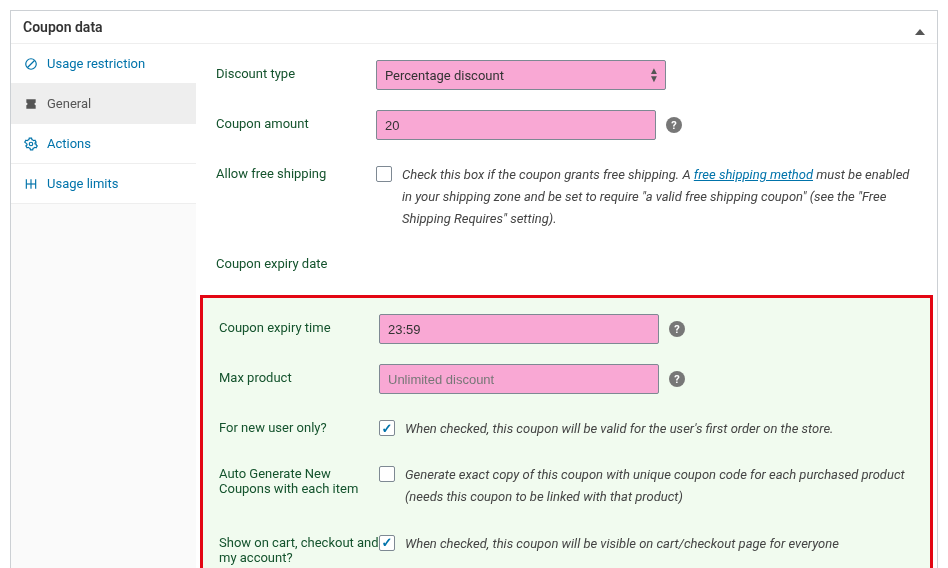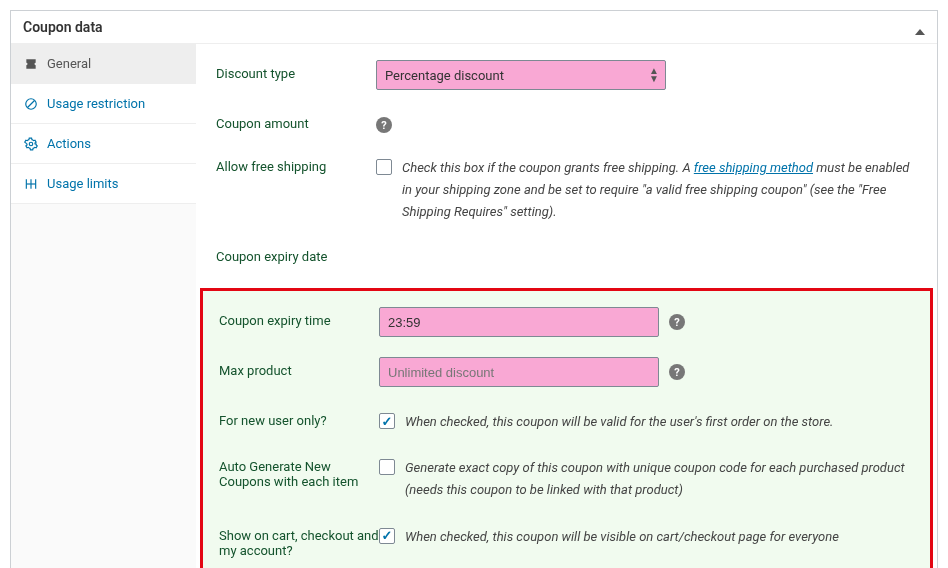--- a/index.html
+++ b/index.html
@@ -125,36 +125,36 @@
 </head>
 <body>
 
 <div class="panel">
   <div class="panel-header">
     <h2>Coupon data</h2>
     <div class="caret-up"></div>
   </div>
   <div class="panel-body">
     <div class="sidebar">
-      <div class="tab active">
-        <span class="icn">
-          <svg width="14" height="14" viewBox="0 0 24 24" fill="currentColor">
-              <path d="M20 4H4v6a2 2 0 010 4v6h16v-6a2 2 0 010-4V4z"></path>
-            </svg>
-        </span>
-        <span>General</span>
-      </div>
       <div class="tab">
         <span class="icn">
           <svg width="14" height="14" viewBox="0 0 24 24" fill="none" stroke="currentColor" stroke-width="2">
               <circle cx="12" cy="12" r="9"></circle>
               <line x1="6" y1="18" x2="18" y2="6"></line>
             </svg>
         </span>
         <span>Usage restriction</span>
+      </div>
+      <div class="tab active">
+        <span class="icn">
+          <svg width="14" height="14" viewBox="0 0 24 24" fill="currentColor">
+              <path d="M20 4H4v6a2 2 0 010 4v6h16v-6a2 2 0 010-4V4z"></path>
+            </svg>
+        </span>
+        <span>General</span>
       </div>
       <div class="tab">
         <span class="icn">
           <svg width="14" height="14" viewBox="0 0 24 24" fill="none" stroke="currentColor" stroke-width="2">
               <circle cx="12" cy="12" r="3"></circle>
               <path d="M19 12a7 7 0 00-.2-1.7l2-1.5-2-3.4-2.3.9a7 7 0 00-2.9-1.7L13 2h-4l-.6 2.6a7 7 0 00-2.9 1.7l-2.3-.9-2 3.4 2 1.5A7 7 0 005 12c0 .6.1 1.1.2 1.7l-2 1.5 2 3.4 2.3-.9a7 7 0 002.9 1.7L11 22h4l.6-2.6a7 7 0 002.9-1.7l2.3.9 2-3.4-2-1.5c.1-.6.2-1.1.2-1.7z"></path>
             </svg>
         </span>
         <span>Actions</span>
       </div>
@@ -183,20 +183,21 @@
                   <span>▲</span>
                   <span>▼</span>
                 </span>
             </div>
           </div>
         </div>
 
         <div class="field">
           <div class="label">Coupon amount</div>
           <div class="control">
+            <input type="text" value="20" style="">
             <span class="help">?</span>
           </div>
         </div>
 
         <div class="field">
           <div class="label">Allow free shipping</div>
           <div class="control">
             <span class="checkbox"></span>
             <span class="desc">
               <span>Check this box if the coupon grants free shipping. A </span><a href="#" class="inline">free shipping method</a><span> must be enabled in your shipping zone and be set to require "a valid free shipping coupon" (see the "Free Shipping Requires" setting).</span>

